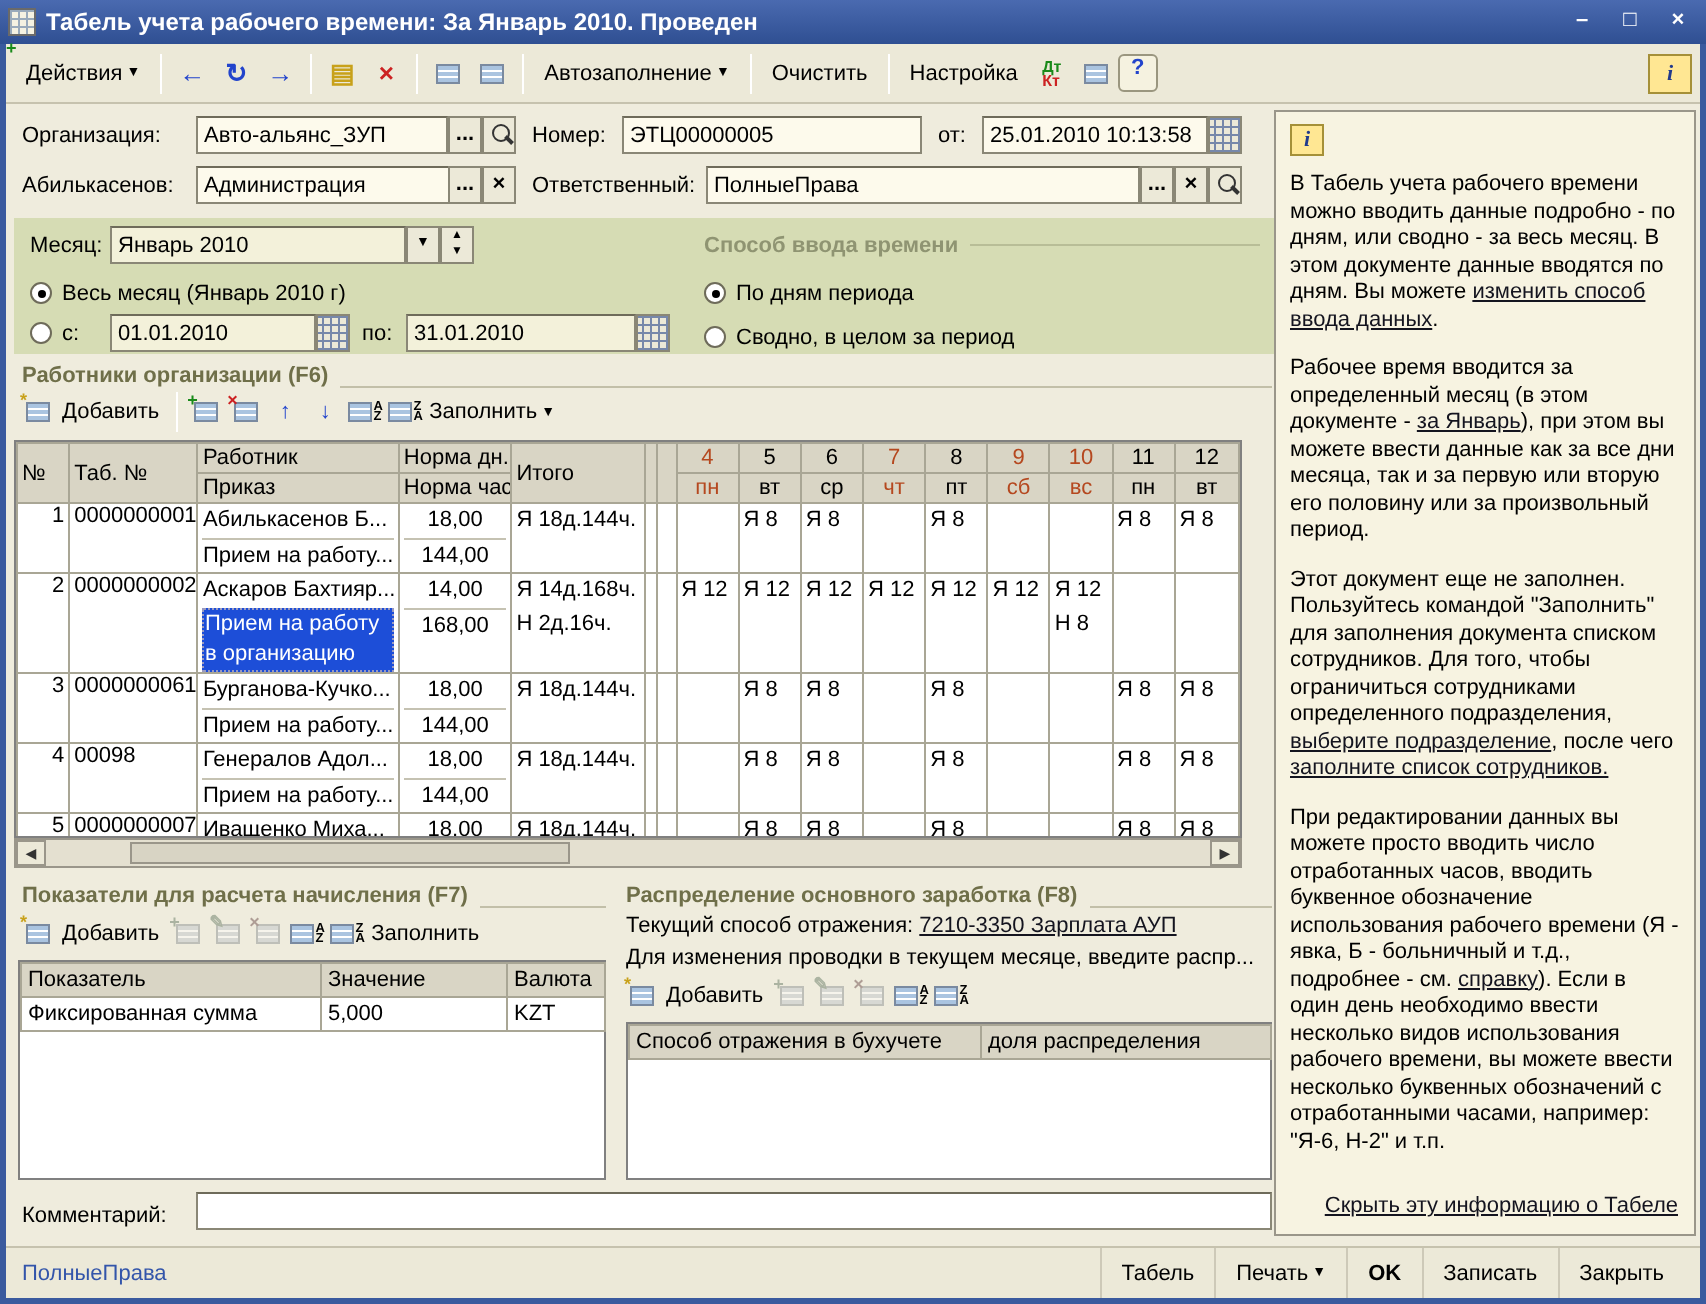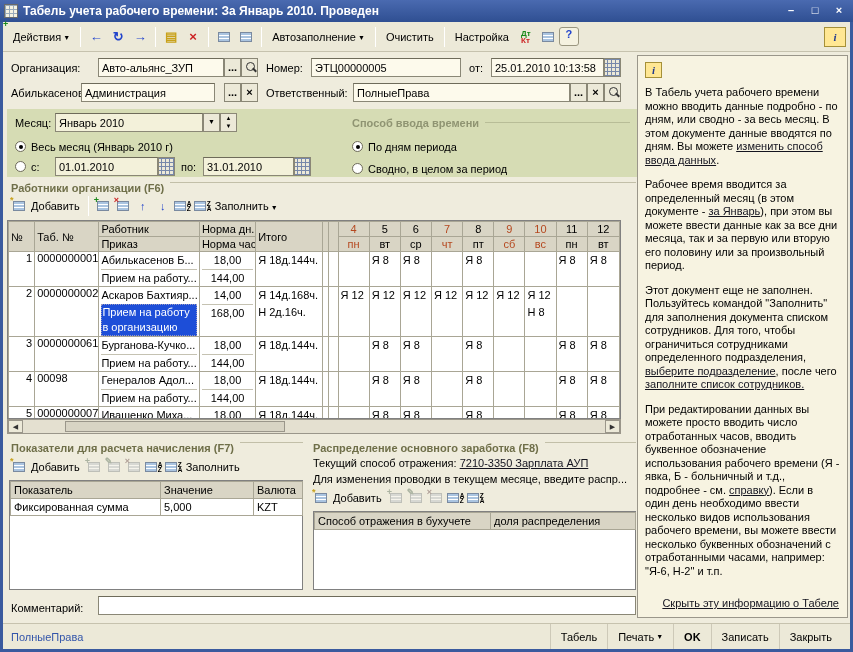--- a/index.html
+++ b/index.html
@@ -46,21 +46,21 @@
   .cal { background-image:linear-gradient(#7788aa 1px,transparent 1px),linear-gradient(90deg,#7788aa 1px,transparent 1px);
     background-size:4px 4px; background-position:2px 4px; background-repeat:repeat; background-color:#ece9d8; }
 
   .green-panel { position:absolute; left:4px; top:57px; width:631px; height:68px; background:#d6dcb4; }
   .radio { display:inline-block; width:11px; height:11px; border-radius:50%; background:#fff;
     border:1px solid #6e6b5a; margin-right:5px; position:relative; flex:none; }
   .radio.on::after { content:""; position:absolute; left:2.5px; top:2.5px; width:4px; height:4px; border-radius:50%; background:#000; }
   .group-title { color:#8f9472; font-weight:bold; }
   .hline { flex:1; height:1px; background:#b8bd97; margin-left:6px; }
 
-  .section-title { position:absolute; color:#6f6f49; font-weight:bold; display:flex; align-items:flex-start; }
+  .section-title { position:absolute; color:#6f6f49; font-weight:bold; display:flex; align-items:flex-end; }
   .section-title .rule { flex:1; height:1px; background:#c2bfa8; margin-left:6px; }
 
   .ttb { position:absolute; display:flex; align-items:center; height:22px; }
   .ico { width:18px; height:16px; margin:0 1px; display:flex; align-items:center; justify-content:center; position:relative; font-size:11px; }
   .rows-g { display:inline-block; width:12px; height:10px;
      background:linear-gradient(#aac4e0 0 2px,#fff 2px 3px,#aac4e0 3px 5px,#fff 5px 6px,#aac4e0 6px 8px,#fff 8px 9px,#aac4e0 9px 10px); border:1px solid #7a8aa0;}
   .badge { position:absolute; left:0px; top:-3px; font-size:9px; font-weight:bold; }
   .dis { opacity:.45; filter:grayscale(.8); }
   .sico { display:inline-flex; flex-direction:column; font-size:6.5px; line-height:5.5px; font-weight:bold; margin-left:1px; }
   .ttb .lbl { margin:0 4px 0 2px; }
@@ -181,21 +181,21 @@
           <label>от:</label>
         </div>
       <div class="frow" style="left:488px; top:6px; width:130px;">
           <div class="input" style="flex:1">25.01.2010 10:13:58</div>
           <span class="sqbtn cal"></span>
         </div>
 
       <div class="frow" style="left:8px; top:31px;">
           <label>Абилькасенов:</label>
         </div>
-      <div class="frow" style="left:78px; top:31px; width:134px;">
+      <div class="frow" style="left:95px; top:31px; width:134px;">
           <div class="input" style="flex:1">Администрация</div>
         </div>
       <div class="frow" style="left:221px; top:31px;">
         <span class="sqbtn">...</span>
         <span class="sqbtn">×</span>
       </div>
       <div class="frow" style="left:263px; top:31px;">
           <label>Ответственный:</label>
         </div>
       <div class="frow" style="left:350px; top:31px; width:217px;">
@@ -224,21 +224,21 @@
           <span class="radio"></span>
           <label>с:</label>
         </div>
         <div class="frow" style="left:48px; top:48px; width:120px;">
           <div class="input" style="flex:1; background:#f3f1da;">01.01.2010</div>
           <span class="sqbtn cal"></span>
         </div>
         <div class="frow" style="left:174px; top:48px;">
             <label>по:</label>
           </div>
-        <div class="frow" style="left:196px; top:48px; width:108px;">
+        <div class="frow" style="left:196px; top:48px; width:132px;">
           <div class="input" style="flex:1; background:#f3f1da;">31.01.2010</div>
           <span class="sqbtn cal"></span>
         </div>
         <div class="frow" style="left:345px; top:4px; width:278px;">
           <span class="group-title">Способ ввода времени</span>
           <span class="hline"></span>
         </div>
         <div class="frow" style="left:345px; top:28px;">
           <span class="radio on"></span>
           <label>По дням периода</label>

